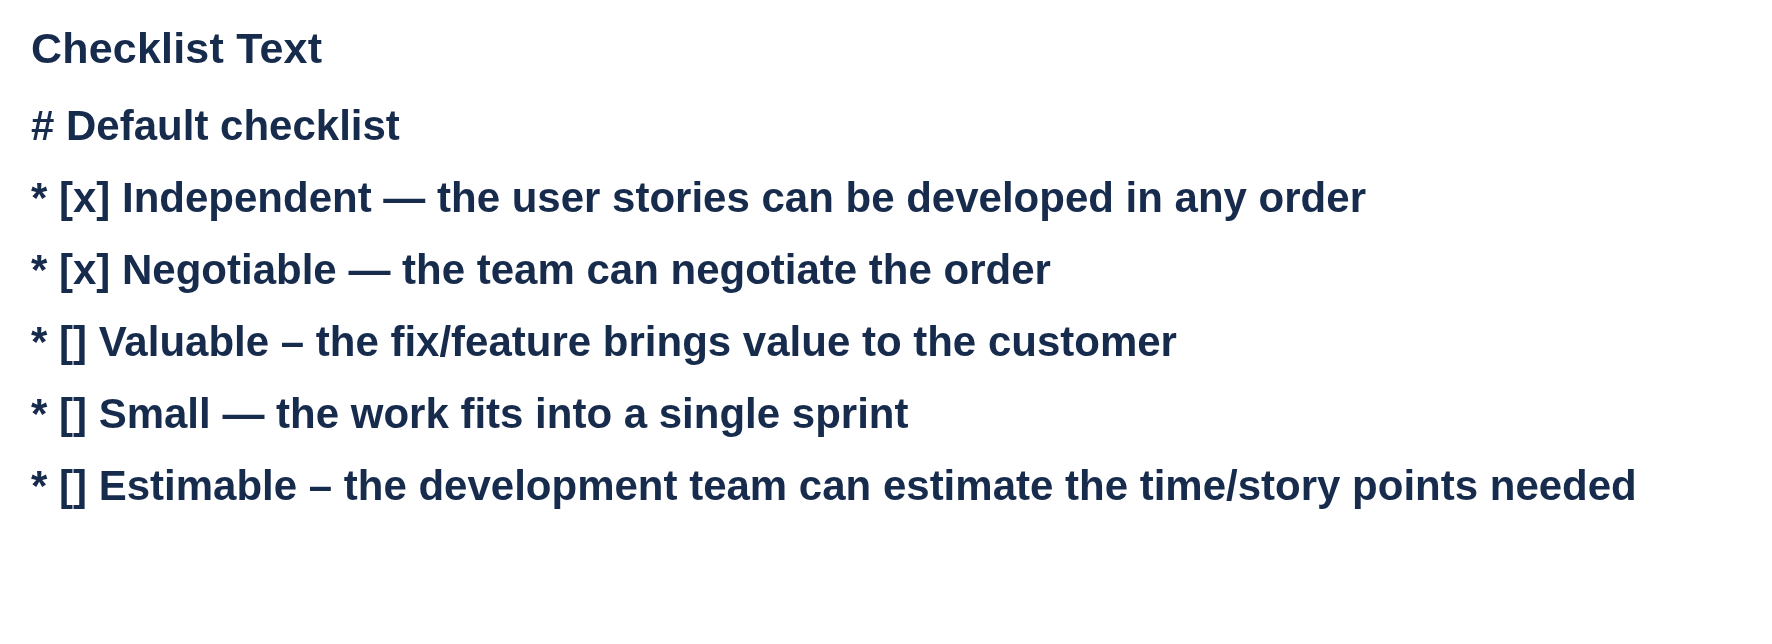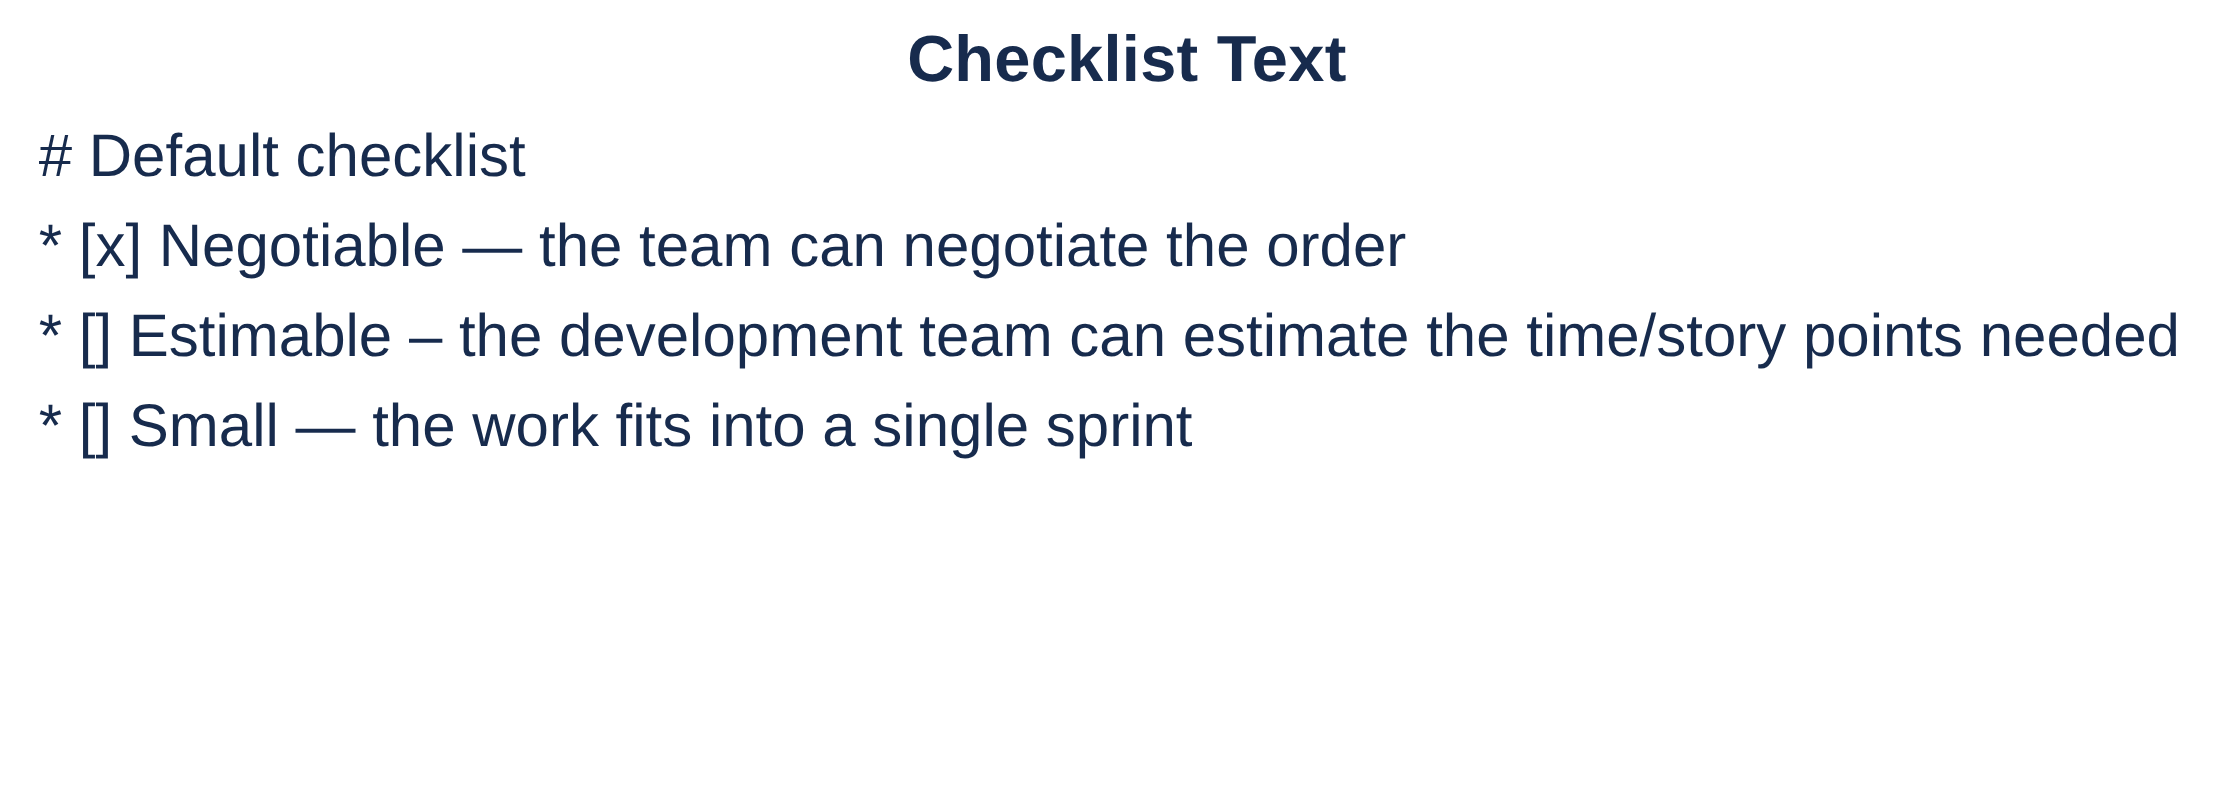--- a/index.html
+++ b/index.html
@@ -12,42 +12,43 @@
     height: 644px;
     overflow: hidden;
     font-family: "Liberation Sans", sans-serif;
     color: #172B4D;
     -webkit-font-smoothing: antialiased;
   }
   .field-block {
     padding: 16px 0 0 31px;
   }
   .field-label {
-    font-size: 52px;
+    font-size: 43px;
     font-weight: 700;
     line-height: 64px;
     letter-spacing: 0.2px;
     white-space: pre;
-    text-align: center;
   }
   .field-value {
     margin-top: 10px;
   }
   .checklist-line {
-    font-size: 48px;
-    font-weight: 400;
+    font-size: 42px;
+    font-weight: 700;
     line-height: 72px;
     white-space: pre;
   }
 </style>
 </head>
 <body>
 
 <div class="field-block">
   <div class="field-label">Checklist Text</div>
 
   <div class="field-value">
     <div class="checklist-line"># Default checklist</div>
+    <div class="checklist-line">* [x] Independent — the user stories can be developed in any order</div>
     <div class="checklist-line">* [x] Negotiable — the team can negotiate the order</div>
+    <div class="checklist-line">* [] Valuable – the fix/feature brings value to the customer</div>
+    <div class="checklist-line">* [] Small — the work fits into a single sprint</div>
     <div class="checklist-line">* [] Estimable – the development team can estimate the time/story points needed</div>
-    <div class="checklist-line">* [] Small — the work fits into a single sprint</div>
   </div>
 </div>
 
 </body></html>

